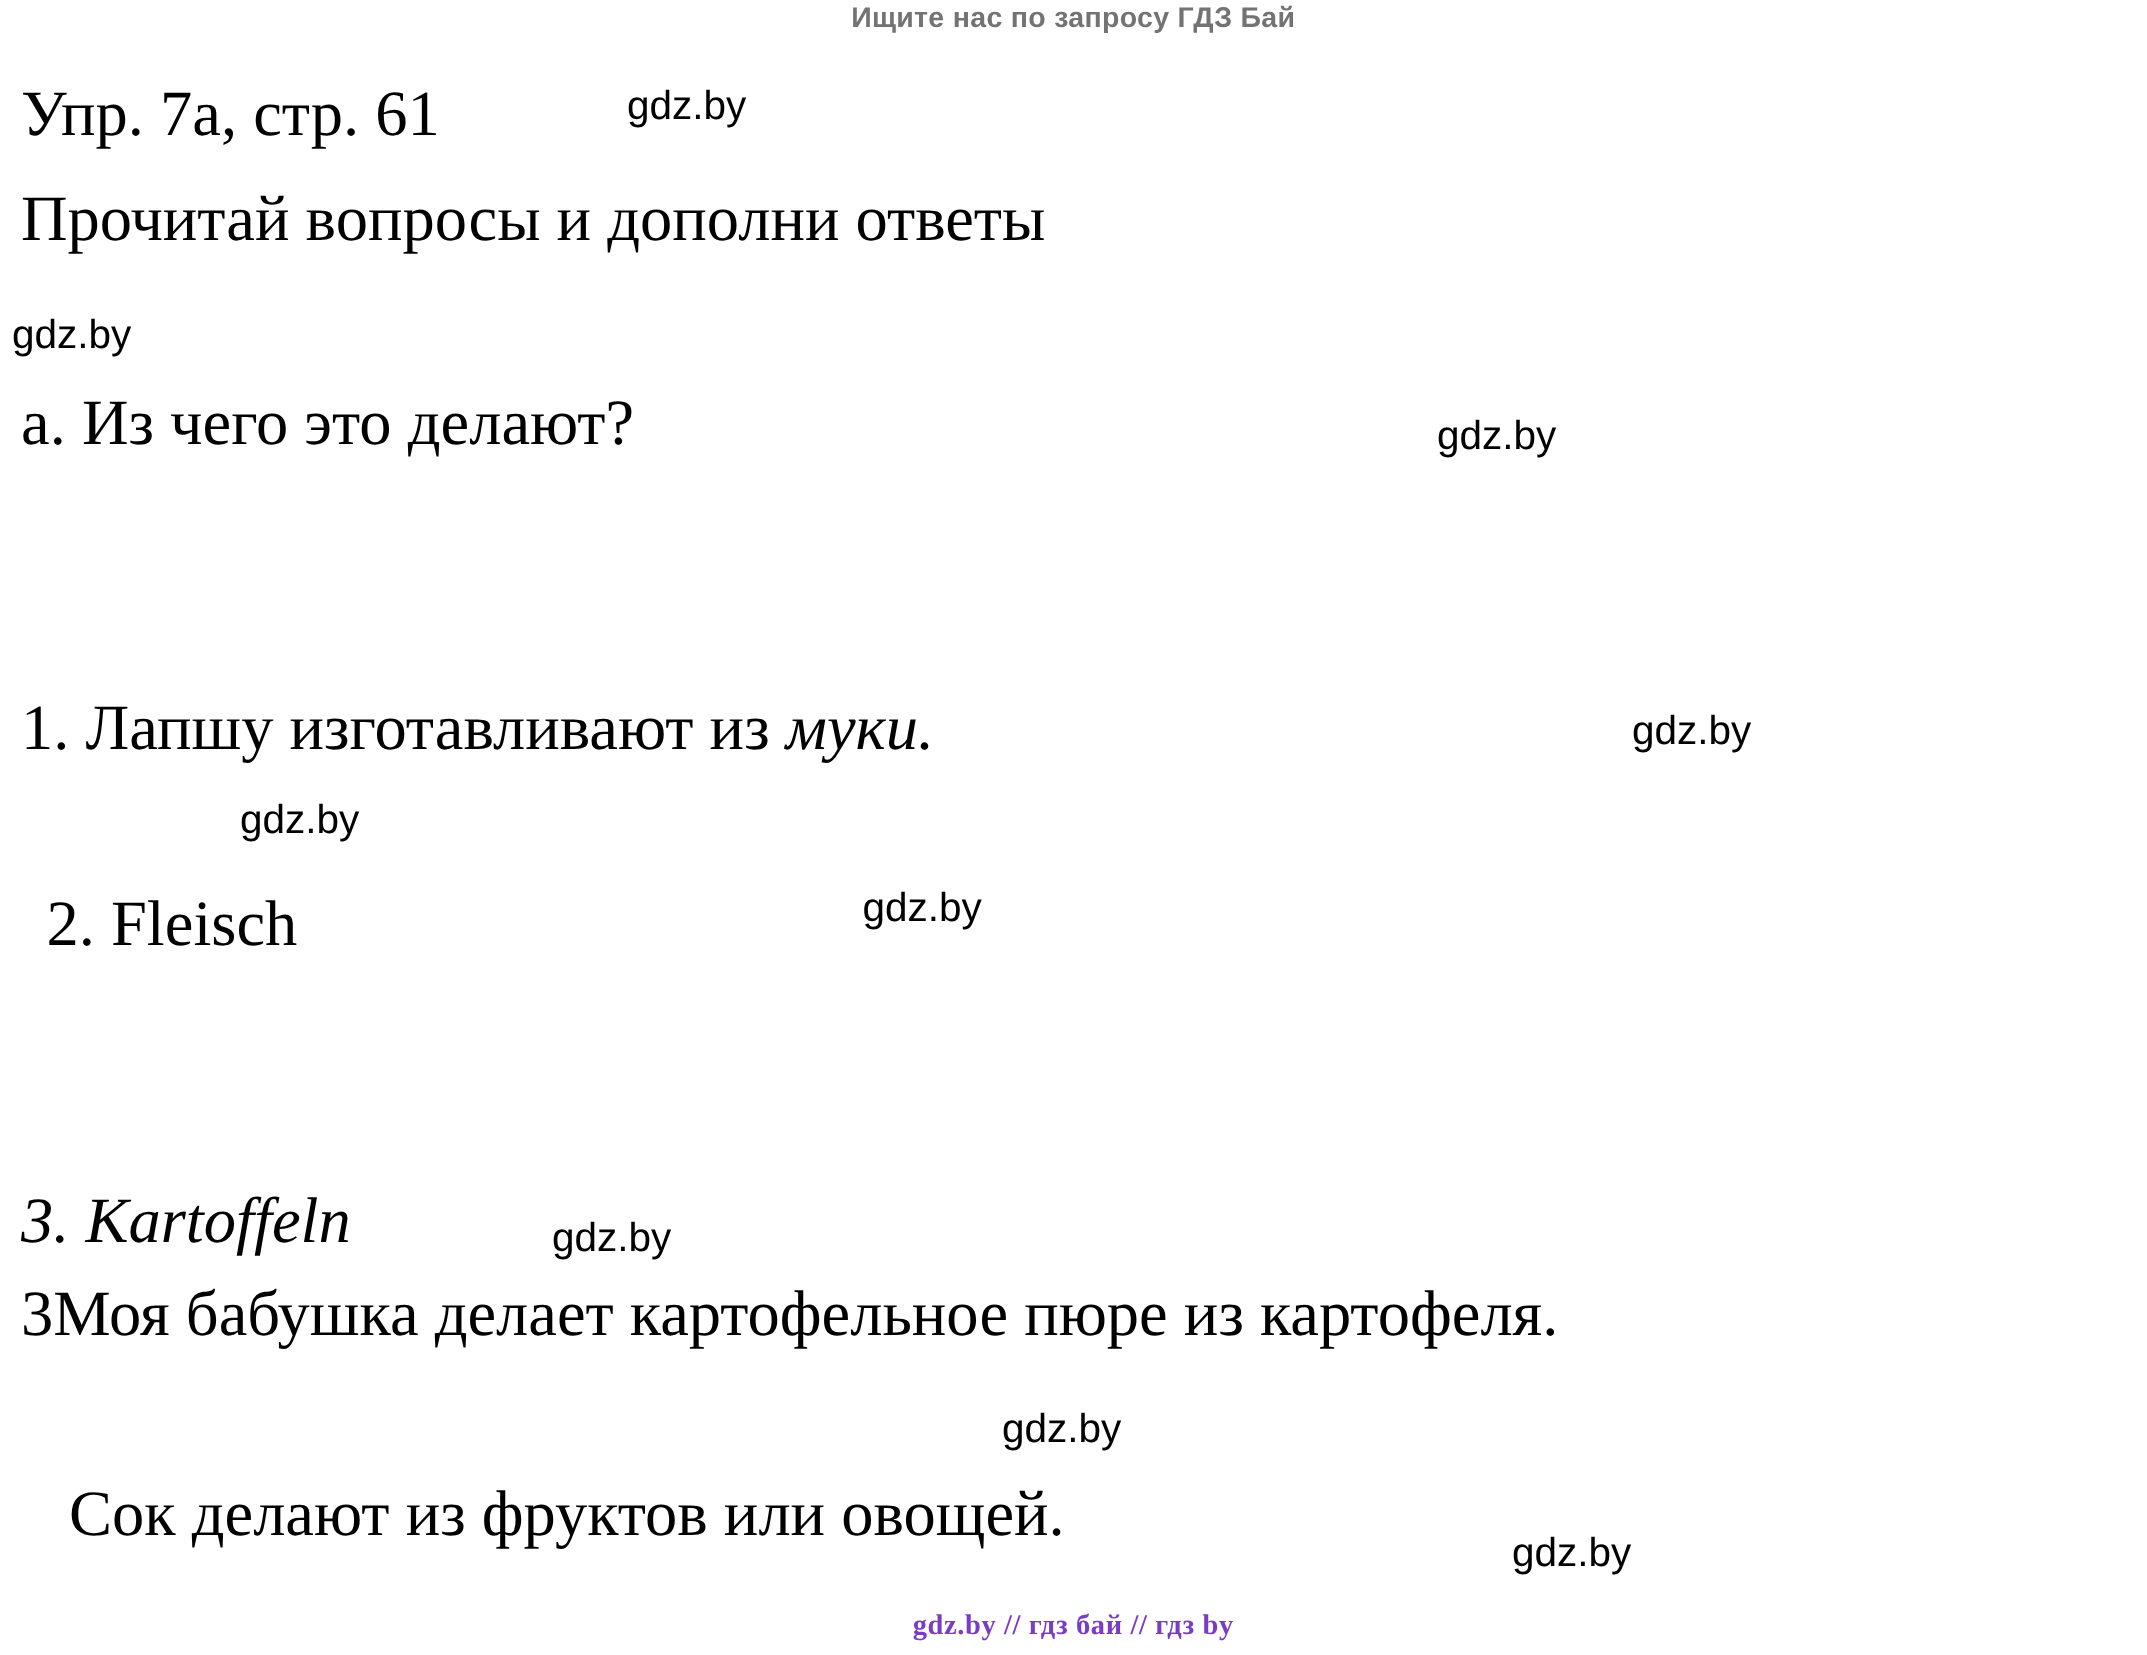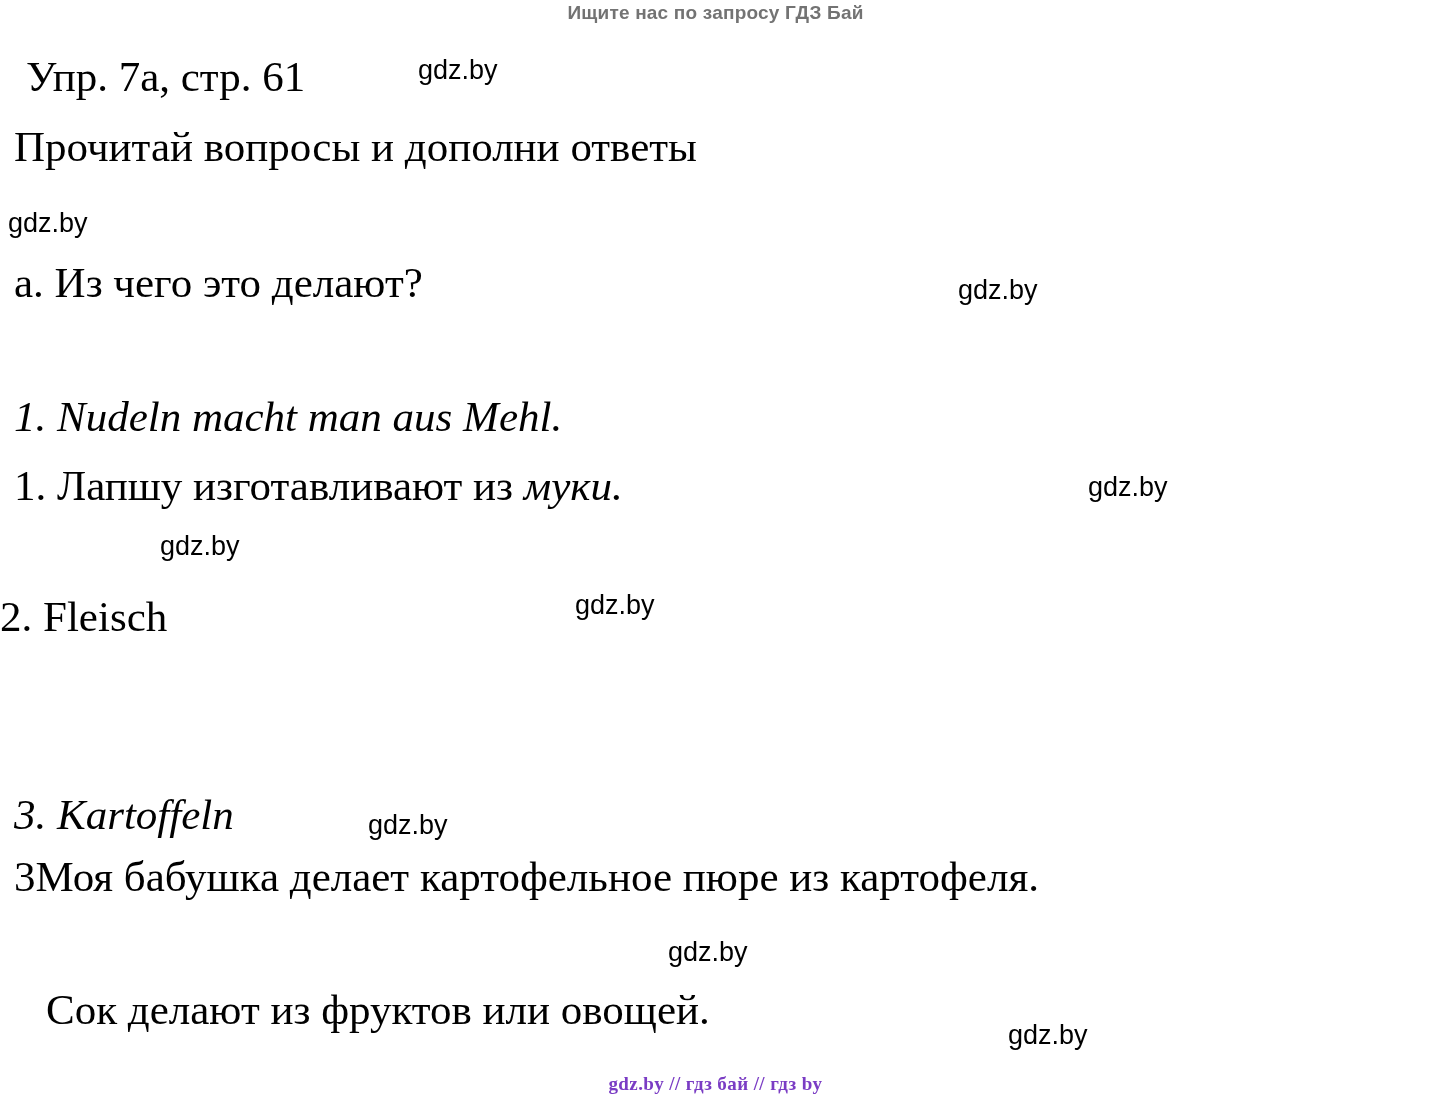--- a/index.html
+++ b/index.html
@@ -66,30 +66,29 @@
     font-style: italic;
   }
 </style>
 </head>
 <body>
 
 <div class="page">
 
   <div class="top-banner">Ищите нас по запросу ГДЗ Бай</div>
 
-  <div class="line t-title" style="left:26px; top:52px;">Упр. 7а, стр. 61</div>
+  <div class="line t-title" style="left:14px; top:52px;">Упр. 7а, стр. 61</div>
 
   <div class="line t-title" style="left:14px; top:122px;">Прочитай вопросы и дополни ответы</div>
 
   <div class="line t-body" style="left:14px; top:258px;">а. Из чего это делают?</div>
 
-  <div class="line t-ital" style="left:14px; top:392px;">1. Nudeln macht man aus Mehl.</div>
   <div class="line t-body" style="left:14px; top:461px;text-align:right;"><span>1. Лапшу изготавливают из </span><span class="ital-inline">муки.</span></div>
 
-  <div class="line t-body" style="left:0; top:592px;">2. Fleisch</div>
+  <div class="line t-body" style="left:31px; top:592px;">2. Fleisch</div>
 
   <div class="line t-body" style="left:14px; top:790px;font-style:italic;">3. Kartoffeln</div>
   <div class="line t-body" style="left:14px; top:852px;">3Моя бабушка делает картофельное пюре из картофеля.</div>
 
   <div class="line t-body" style="left:14px; top:985px;margin-left:32px;">Сок делают из фруктов или овощей.</div>
 
   <div id="watermark-layer">
       <div class="wm" style="left: 418px; top: 55px; font-size: 27px;">gdz.by</div>
       <div class="wm" style="left: 8px; top: 208px; font-size: 27px;">gdz.by</div>
       <div class="wm" style="left: 958px; top: 275px; font-size: 27px;">gdz.by</div>

